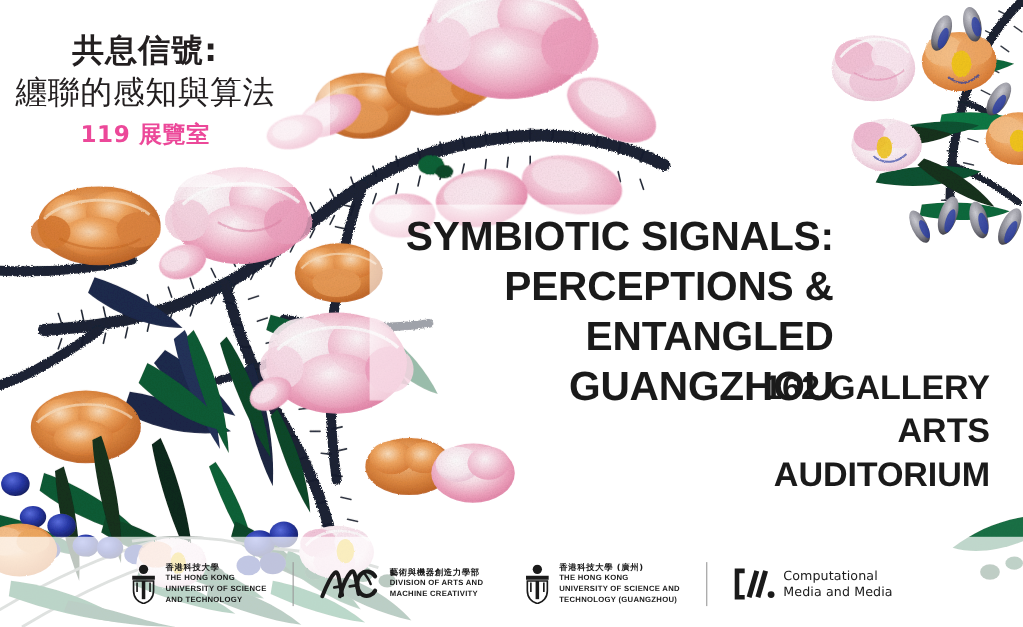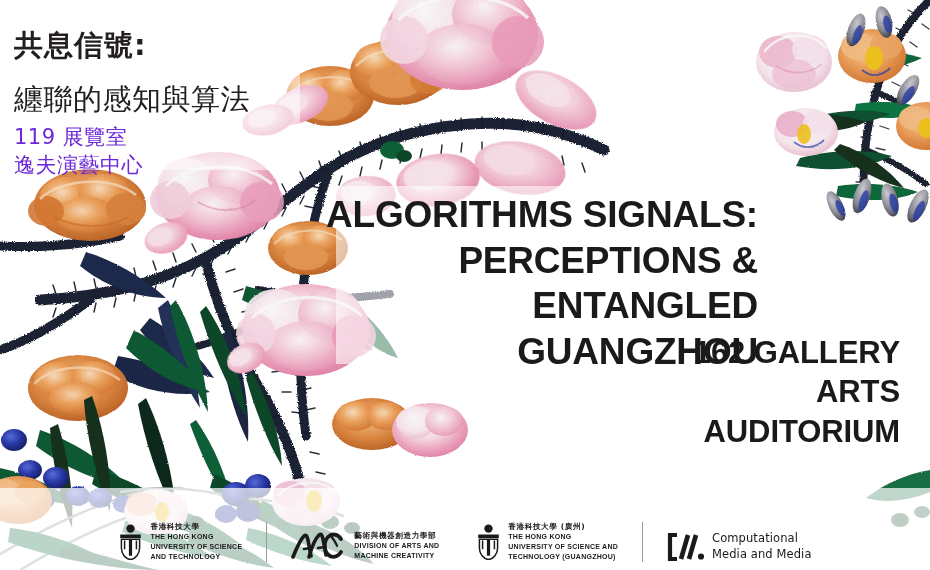--- a/index.html
+++ b/index.html
@@ -3,46 +3,46 @@
 <meta charset="utf-8">
 <style>
   html,body{margin:0;padding:0;background:#fff;}
   #poster{
     position:relative;width:930px;height:570px;overflow:hidden;
     background:#ffffff;font-family:"Liberation Sans",sans-serif;
   }
   .art{position:absolute;top:0;left:0;width:930px;height:570px;pointer-events:none;}
 
   
-  #cn-block{position:absolute;left:14px;top:28px;z-index:5;}
+  #cn-block{position:absolute;left:14px;top:28px;z-index:5;text-align:center;}
   .cn-l1{font-family:"DejaVu Sans","Liberation Sans",sans-serif;
     font-size:29px;font-weight:700;color:#231f20;letter-spacing:1px;
     line-height:1.22;white-space:nowrap;}
   .cn-l2{font-family:"DejaVu Sans","Liberation Sans",sans-serif;
     font-size:29px;font-weight:500;color:#231f20;letter-spacing:0.5px;
-    line-height:1.26;white-space:nowrap;margin-top:18px;}
+    line-height:1.26;white-space:nowrap;margin-top:3px;}
   .cn-l3,.cn-l4{font-family:"DejaVu Sans","Liberation Sans",sans-serif;
-    font-size:21px;font-weight:400;color:#6d28d9;letter-spacing:0.5px;
+    font-size:21px;font-weight:700;color:#ec4899;letter-spacing:0.5px;
     line-height:1.33;white-space:nowrap;}
   .cn-l3{margin-top:6px;}
 
   
   #en-title{position:absolute;right:172px;top:192px;z-index:5;
     text-align:right;font-size:37px;font-weight:700;color:#1a1a1a;
     line-height:1.23;letter-spacing:-0.2px;white-space:nowrap;}
   #en-title div{margin:0;}
 
   
   #venue{position:absolute;right:30px;top:333px;z-index:5;
     text-align:right;font-size:31px;font-weight:700;color:#1a1a1a;
     line-height:1.27;letter-spacing:-0.1px;white-space:nowrap;}
 
   
   #logobar{position:absolute;left:0;right:0;bottom:8px;height:62px;z-index:6;
-    display:flex;align-items:flex-end;justify-content:center;gap:11px;}
+    display:flex;align-items:center;justify-content:center;gap:11px;}
   .logo-unit{display:flex;align-items:center;gap:7px;padding:0 13px;}
   .divider{width:1px;height:40px;background:#9a9a9a;flex:none;}
   .crest{flex:none;}
   .lg-txt{display:flex;flex-direction:column;justify-content:center;}
   .lg-cn{font-family:"DejaVu Sans","Liberation Sans",sans-serif;
     font-size:7.6px;font-weight:700;color:#1a1a1a;letter-spacing:0.6px;
     line-height:1.35;white-space:nowrap;}
   .lg-en{font-size:7px;font-weight:700;color:#1a1a1a;letter-spacing:0.25px;
     line-height:1.42;white-space:nowrap;text-transform:uppercase;}
   .cma-txt{font-family:"DejaVu Sans","Liberation Sans",sans-serif;
@@ -499,25 +499,24 @@
     <rect x="336" y="186" width="430" height="178" fill="#ffffff" opacity="0.58"></rect>
     <rect x="690" y="326" width="240" height="120" fill="#ffffff" opacity="0.55"></rect>
     <rect x="0" y="20" width="300" height="150" fill="#ffffff" opacity="0.5"></rect>
     <rect x="0" y="488" width="930" height="82" fill="#ffffff" opacity="0.72"></rect>
   </svg>
 
   <div id="cn-block">
     <div class="cn-l1">共息信號:</div>
     <div class="cn-l2">纏聯的感知與算法</div>
     <div class="cn-l3">119 展覽室</div>
-    <div class="cn-l4">逸夫演藝中心</div>
   </div>
 
   <div id="en-title">
-    <div>ALGORITHMS SIGNALS:</div>
+    <div>SYMBIOTIC SIGNALS:</div>
     <div>PERCEPTIONS &amp;</div>
     <div>ENTANGLED</div>
     <div>GUANGZHOU</div>
   </div>
 
   <div id="venue">
     <div>162 GALLERY</div>
     <div>ARTS</div>
     <div>AUDITORIUM</div>
   </div>

